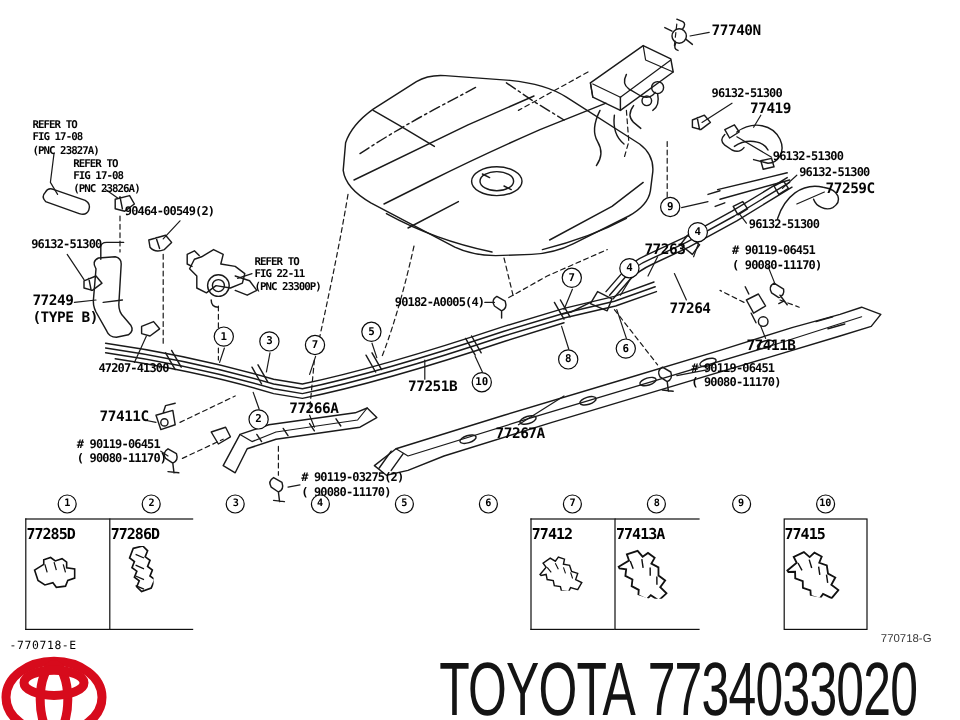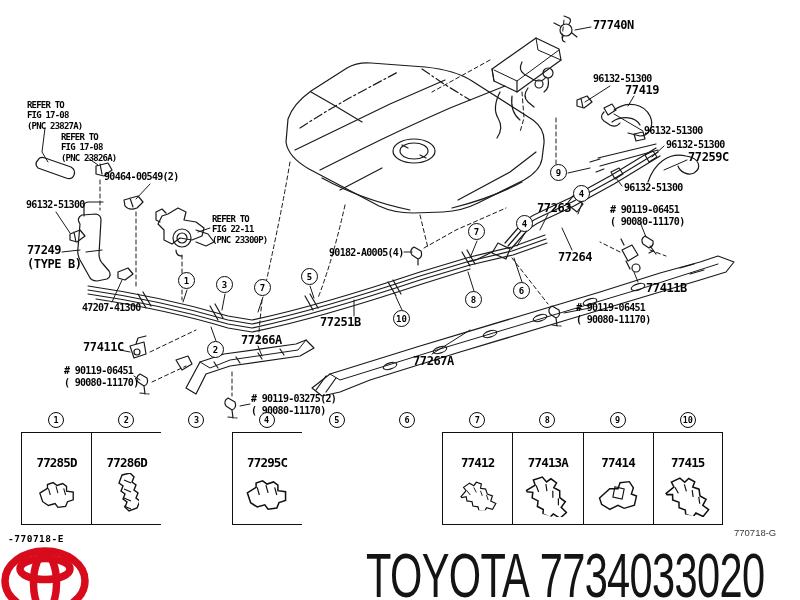--- a/index.html
+++ b/index.html
@@ -10,25 +10,25 @@
   .lbl.xs{font-size:9px;letter-spacing:-0.8px}
   .lbl.sm{font-size:10px;letter-spacing:-0.7px}
   .lbl.lg{font-size:12px;letter-spacing:-0.4px}
   .co{position:absolute;width:17px;height:17px;border:1.3px solid #0a0a0a;border-radius:50%;
       background:#fff;display:flex;align-items:center;justify-content:center;
       font-size:9px;font-weight:bold}
   .ptable{position:absolute;left:21px;top:412px;display:flex}
   .pt-item{width:70.2px;display:flex;flex-direction:column;align-items:center}
   .co-t{width:16px;height:16px;border:1.2px solid #0a0a0a;border-radius:50%;background:#fff;
         display:flex;align-items:center;justify-content:center;font-size:8.5px;font-weight:bold;margin-bottom:4px}
-  .pt-cell{width:100%;height:93px;border:1.6px solid #101010;border-right:none;padding-top:22px;text-align:center}
+  .pt-cell{width:100%;height:93px;border:1.6px solid #101010;border-right:none;padding-top:4px;}
   .pt-item:last-child .pt-cell{border-right:1.6px solid #101010}
   .pt-num{font-size:12.5px;font-weight:bold;letter-spacing:-0.8px}
   .pt-icon{width:48px;height:44px;margin-top:3px}
-  .sheet-code-left{position:absolute;left:8px;top:533px;font-size:9.5px;font-weight:bold;letter-spacing:0.5px}
+  .sheet-code-left{position:absolute;left:8px;top:533px;font-size:9.5px;font-weight:normal;letter-spacing:0.5px}
   .sheet-code-right{position:absolute;left:734px;top:527px;font-size:9.5px;font-weight:normal;color:#3a3a3a;font-family:"Liberation Sans",sans-serif}
   .footer-big{position:absolute;left:366px;top:544px;font-family:"Liberation Sans",sans-serif;
       font-size:63px;line-height:1;color:#141414;white-space:nowrap;
       transform:scaleX(0.66);transform-origin:left top;letter-spacing:-1px}
   .footer-big .num{margin-left:16px}
   .logo{position:absolute;left:0px;top:543px}
 </style>
 </head>
 <body>
 
@@ -260,39 +260,39 @@
   <div class="lbl sm" style="left:593px;top:73px">96132-51300</div>
   <div class="lbl lg" style="left:625px;top:84px">77419</div>
   <div class="lbl sm" style="left:644px;top:125px">96132-51300</div>
   <div class="lbl sm" style="left:666px;top:139px">96132-51300</div>
   <div class="lbl lg" style="left:688px;top:151px">77259C</div>
   <div class="lbl sm" style="left:624px;top:182px">96132-51300</div>
   <div class="lbl sm" style="left:610px;top:204px"># 90119-06451
 ( 90080-11170)</div>
   <div class="lbl lg" style="left:537px;top:202px">77263</div>
   <div class="lbl lg" style="left:558px;top:251px">77264</div>
-  <div class="lbl lg" style="left:646px;top:282px">77411B</div>
+  <div class="lbl lg" style="left:622px;top:282px">77411B</div>
   <div class="lbl sm" style="left:576px;top:302px"># 90119-06451
 ( 90080-11170)</div>
   <div class="lbl xs" style="left:27px;top:100px">REFER TO
 FIG 17-08
 (PNC 23827A)</div>
   <div class="lbl xs" style="left:61px;top:132px">REFER TO
 FIG 17-08
 (PNC 23826A)</div>
   <div class="lbl sm" style="left:104px;top:171px">90464-00549(2)</div>
   <div class="lbl sm" style="left:26px;top:199px">96132-51300</div>
   <div class="lbl lg" style="left:27px;top:244px">77249
 (TYPE B)</div>
   <div class="lbl xs" style="left:212px;top:214px">REFER TO
 FIG 22-11
 (PNC 23300P)</div>
   <div class="lbl sm" style="left:82px;top:302px">47207-41300</div>
   <div class="lbl sm" style="left:329px;top:247px">90182-A0005(4)</div>
-  <div class="lbl lg" style="left:320px;top:316px">77251B</div>
+  <div class="lbl lg" style="left:340px;top:316px">77251B</div>
   <div class="lbl lg" style="left:83px;top:341px">77411C</div>
   <div class="lbl sm" style="left:64px;top:365px"># 90119-06451
 ( 90080-11170)</div>
   <div class="lbl lg" style="left:241px;top:334px">77266A</div>
   <div class="lbl lg" style="left:413px;top:355px">77267A</div>
   <div class="lbl sm" style="left:251px;top:393px"># 90119-03275(2)
 ( 90080-11170)</div>
 
   <div class="co" style="left:178px;top:272px">1</div>
   <div class="co" style="left:207px;top:341px">2</div>
@@ -324,26 +324,20 @@
         <svg class="pt-icon" viewBox="0 0 44 44">
             <use href="#clipB" x="10" y="0" width="24" height="44"></use>
           </svg>
       </div>
     </div>
     <div class="pt-item">
       <div class="co-t">3</div>
     </div>
     <div class="pt-item">
       <div class="co-t">4</div>
-      <div class="pt-cell">
-        <div class="pt-num">77295C</div>
-        <svg class="pt-icon" viewBox="0 0 44 40">
-            <use href="#clipC" x="2" y="4" width="40" height="32"></use>
-          </svg>
-      </div>
     </div>
     <div class="pt-item">
       <div class="co-t">5</div>
     </div>
     <div class="pt-item">
       <div class="co-t">6</div>
     </div>
     <div class="pt-item">
       <div class="co-t">7</div>
       <div class="pt-cell">
@@ -357,26 +351,20 @@
       <div class="co-t">8</div>
       <div class="pt-cell">
         <div class="pt-num">77413A</div>
         <svg class="pt-icon" viewBox="0 0 44 40">
             <use href="#clipA" x="0" y="2" width="44" height="36" transform="rotate(18 22 20)"></use>
           </svg>
       </div>
     </div>
     <div class="pt-item">
       <div class="co-t">9</div>
-      <div class="pt-cell">
-        <div class="pt-num">77414</div>
-        <svg class="pt-icon" viewBox="0 0 44 40">
-            <use href="#clipD" x="2" y="4" width="40" height="32"></use>
-          </svg>
-      </div>
     </div>
     <div class="pt-item">
       <div class="co-t">10</div>
       <div class="pt-cell">
         <div class="pt-num">77415</div>
         <svg class="pt-icon" viewBox="0 0 44 40">
             <use href="#clipA" x="0" y="2" width="44" height="36" transform="rotate(10 22 20)"></use>
           </svg>
       </div>
     </div>

